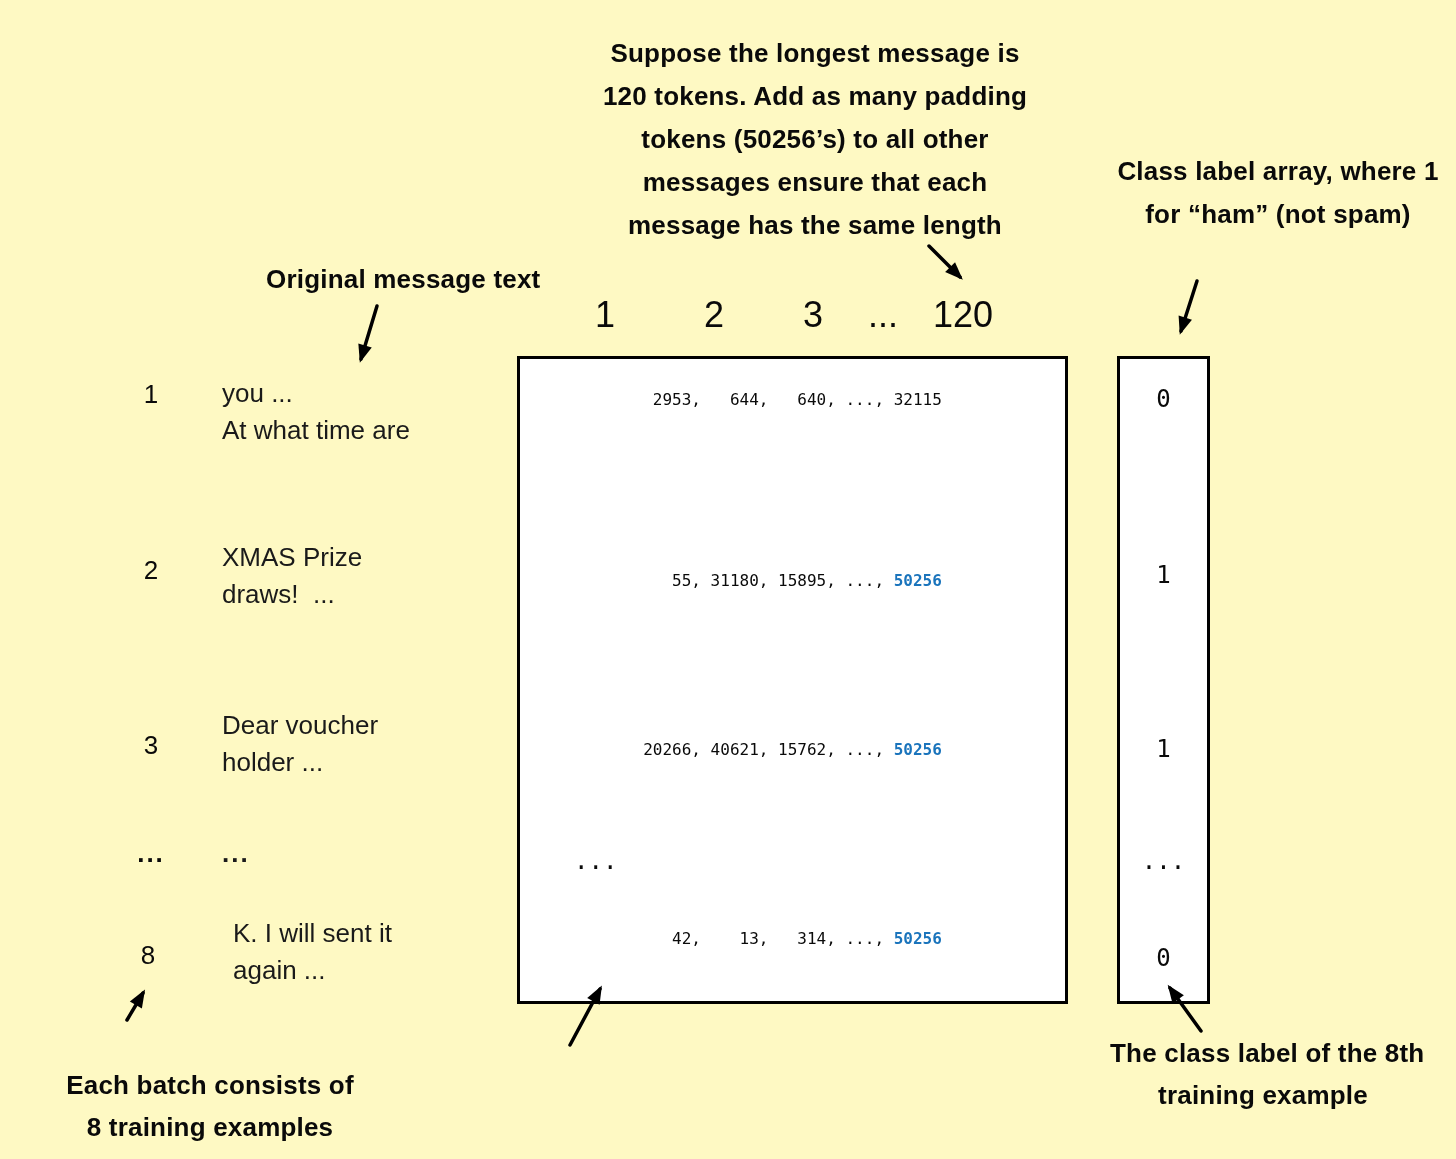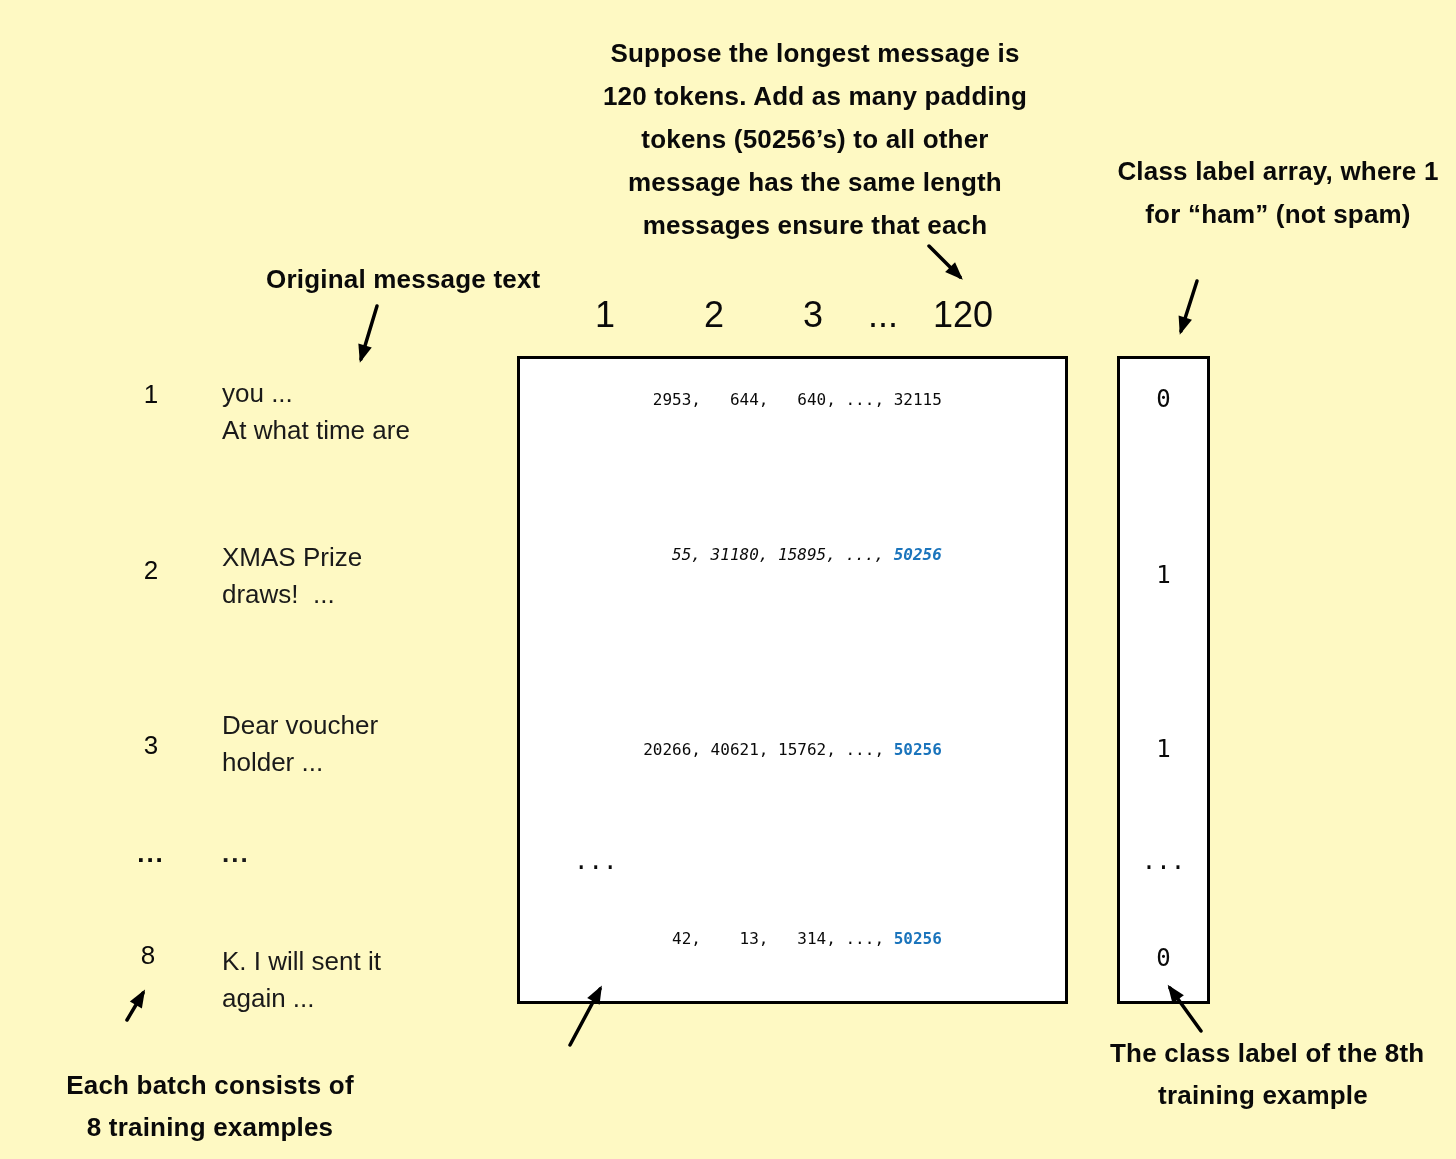--- a/index.html
+++ b/index.html
@@ -50,22 +50,22 @@
 </style>
 </head>
 <body>
 
 <div class="canvas">
 
   <div class="anno" style="left:520px; top:32px; width:590px;">
     <div>Suppose the longest message is</div>
     <div>120 tokens. Add as many padding</div>
     <div>tokens (50256’s) to all other</div>
+    <div>messages ensure that each</div>
     <div>message has the same length</div>
-    <div>messages ensure that each</div>
   </div>
 
   <div class="anno" style="left:1100px; top:150px; width:356px;">
     <div>Class label array, where 1</div>
     <div>for “ham” (not spam)</div>
   </div>
 
   <div class="anno" style="left:266px; top:258px; width:268px;">
     <div>Original message text</div>
   </div>
@@ -90,29 +90,29 @@
     <div>XMAS Prize</div>
     <div>draws!  ...</div>
   </div>
   <div class="message" style="top:744px;">
     <div>Dear voucher</div>
     <div>holder ...</div>
   </div>
   <div class="message dots" style="top:853px;">
     <div>...</div>
   </div>
-  <div class="message" style="top:980px;">
+  <div class="message" style="top:952px;margin-left:11px;">
     <div>K. I will sent it</div>
     <div>again ...</div>
   </div>
 
   <div class="box" style="left:517px; top:356px; width:551px; height:648px;"></div>
 
   <div class="token-row" style="top:399px;"><span> 2953,   644,   640, ..., </span><span>32115</span></div>
-  <div class="token-row" style="top:554px;font-style:italic;"><span>   55, 31180, 15895, ..., </span><span class="pad">50256</span></div>
+  <div class="token-row" style="top:580px;"><span>   55, 31180, 15895, ..., </span><span class="pad">50256</span></div>
   <div class="token-row" style="top:749px;"><span>20266, 40621, 15762, ..., </span><span class="pad">50256</span></div>
   <div class="matrix-dots" style="top:861px;">...</div>
   <div class="token-row" style="top:938px;"><span>   42,    13,   314, ..., </span><span class="pad">50256</span></div>
 
   <div class="box" style="left:1117px; top:356px; width:93px; height:648px;"></div>
 
   <div class="class-label" style="top:399px;">0</div>
   <div class="class-label" style="top:575px;">1</div>
   <div class="class-label" style="top:749px;">1</div>
   <div class="class-label" style="top:861px;">...</div>

